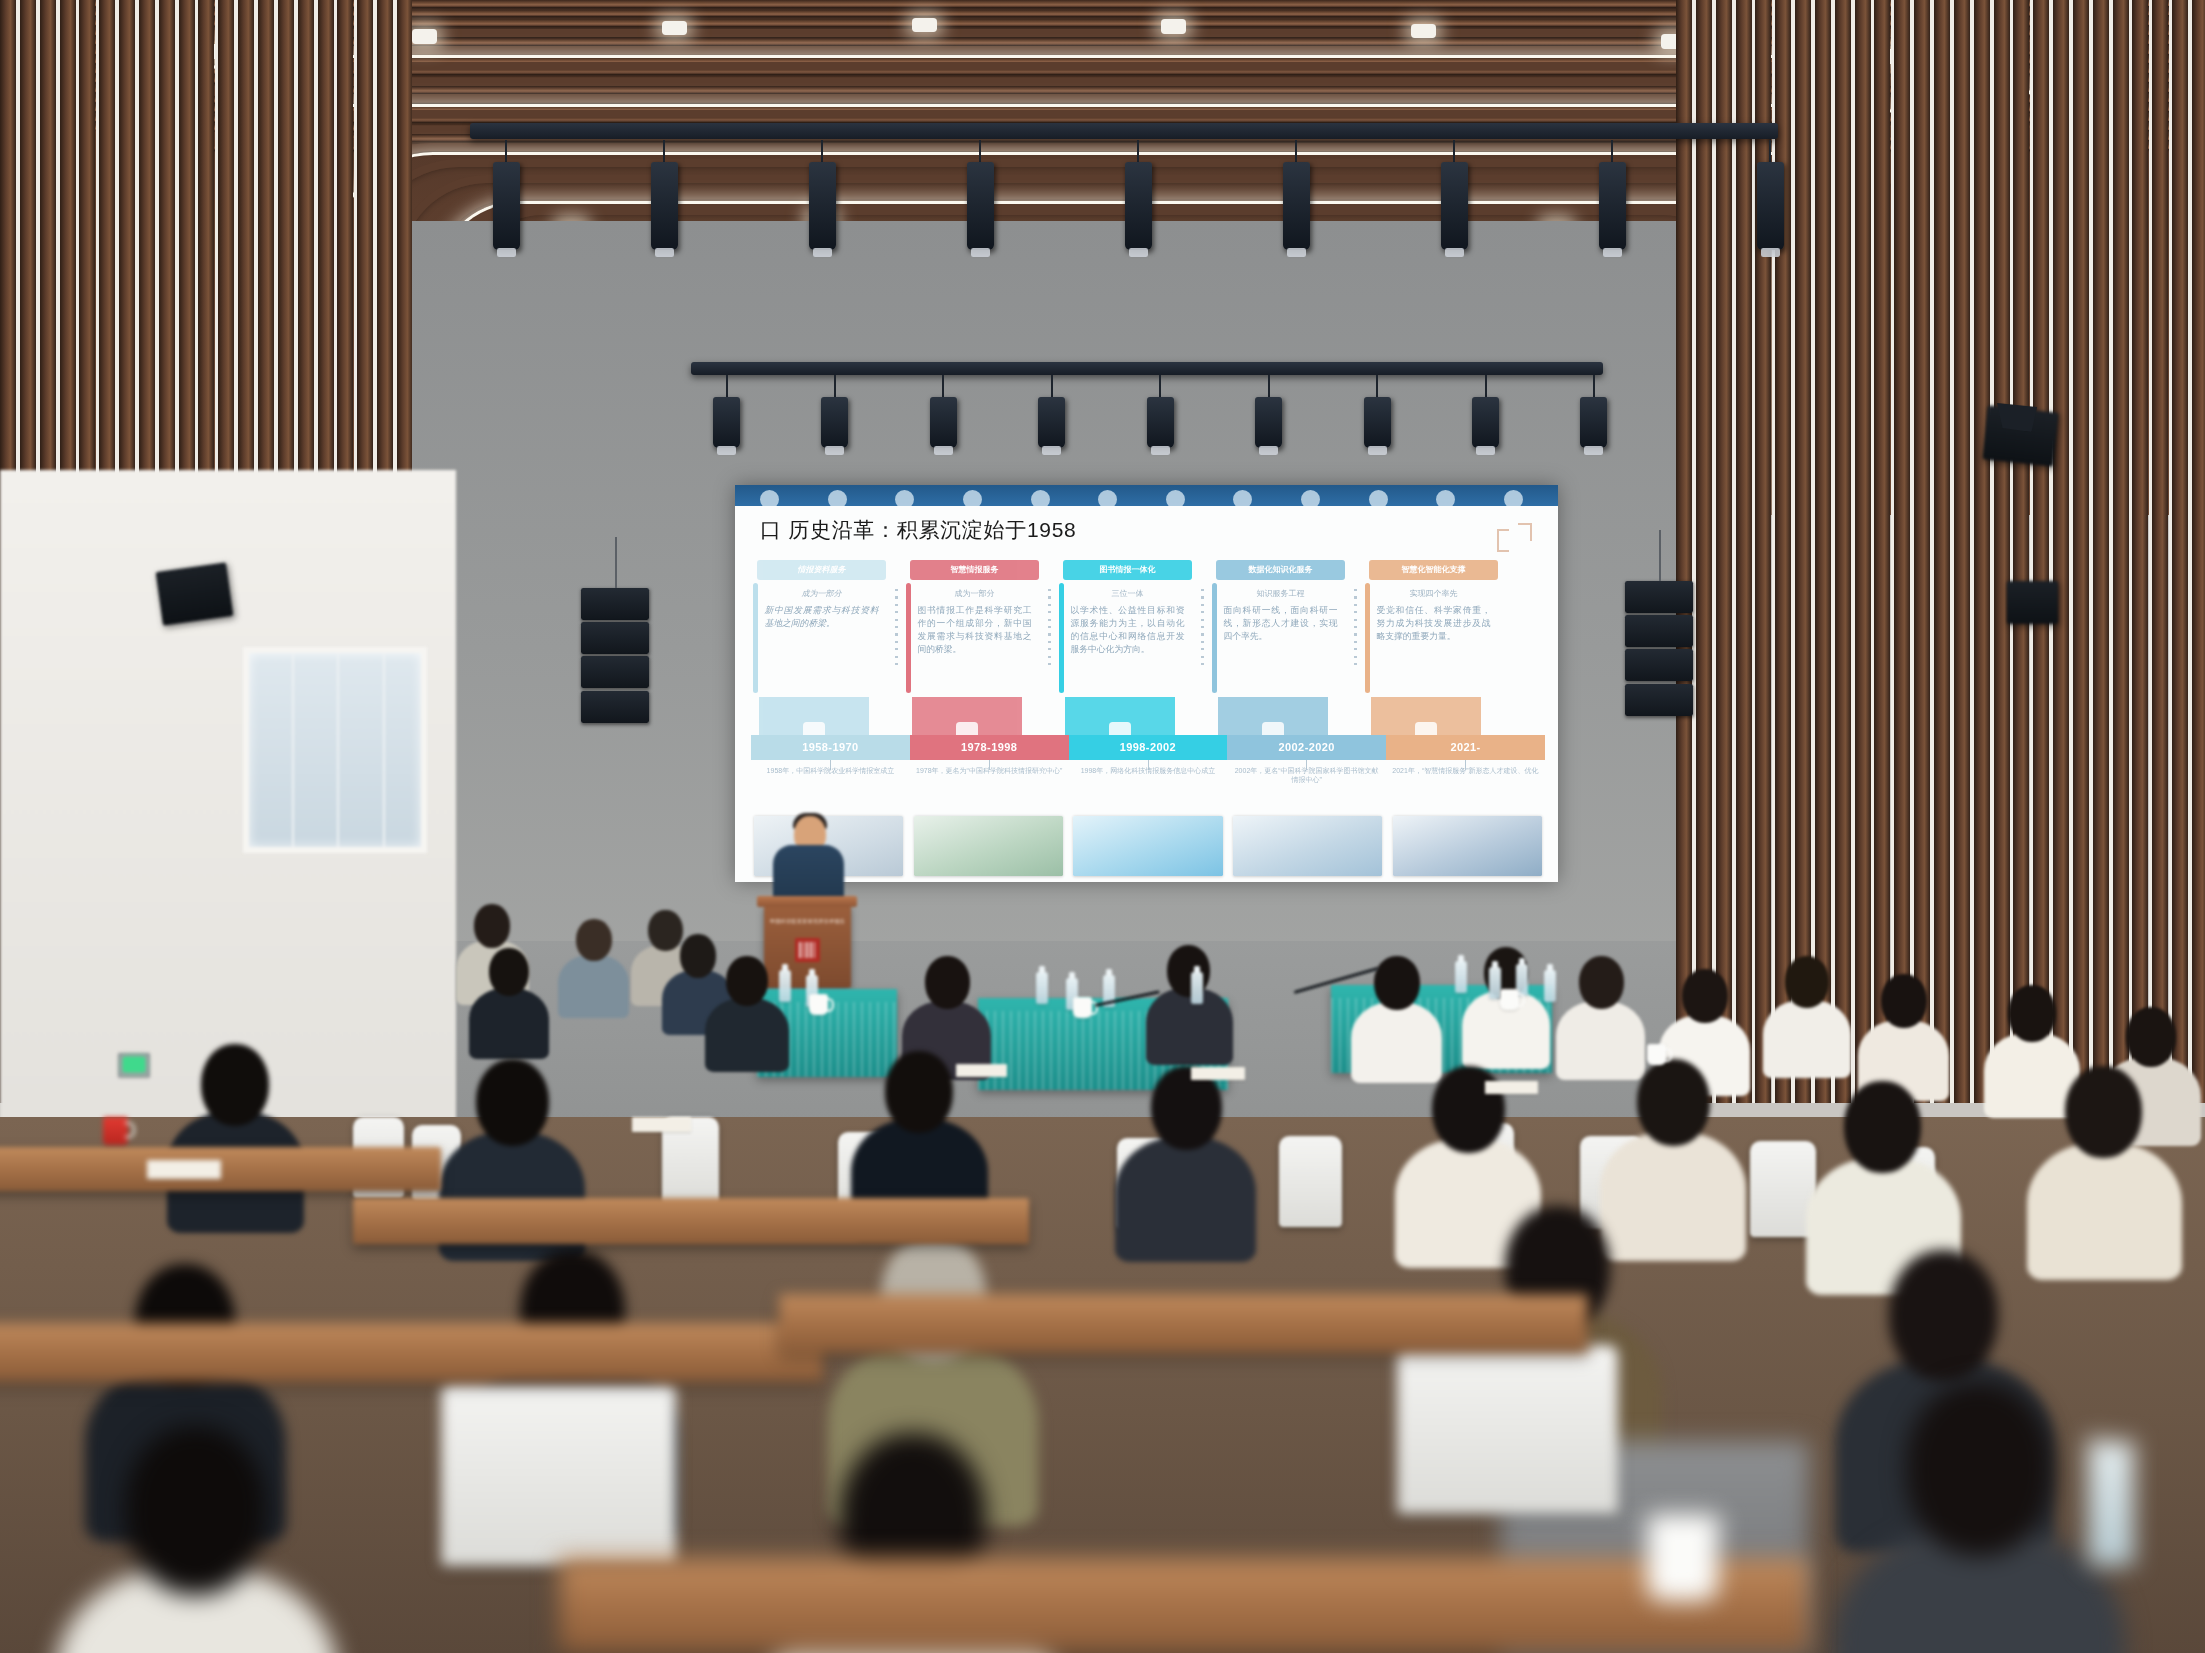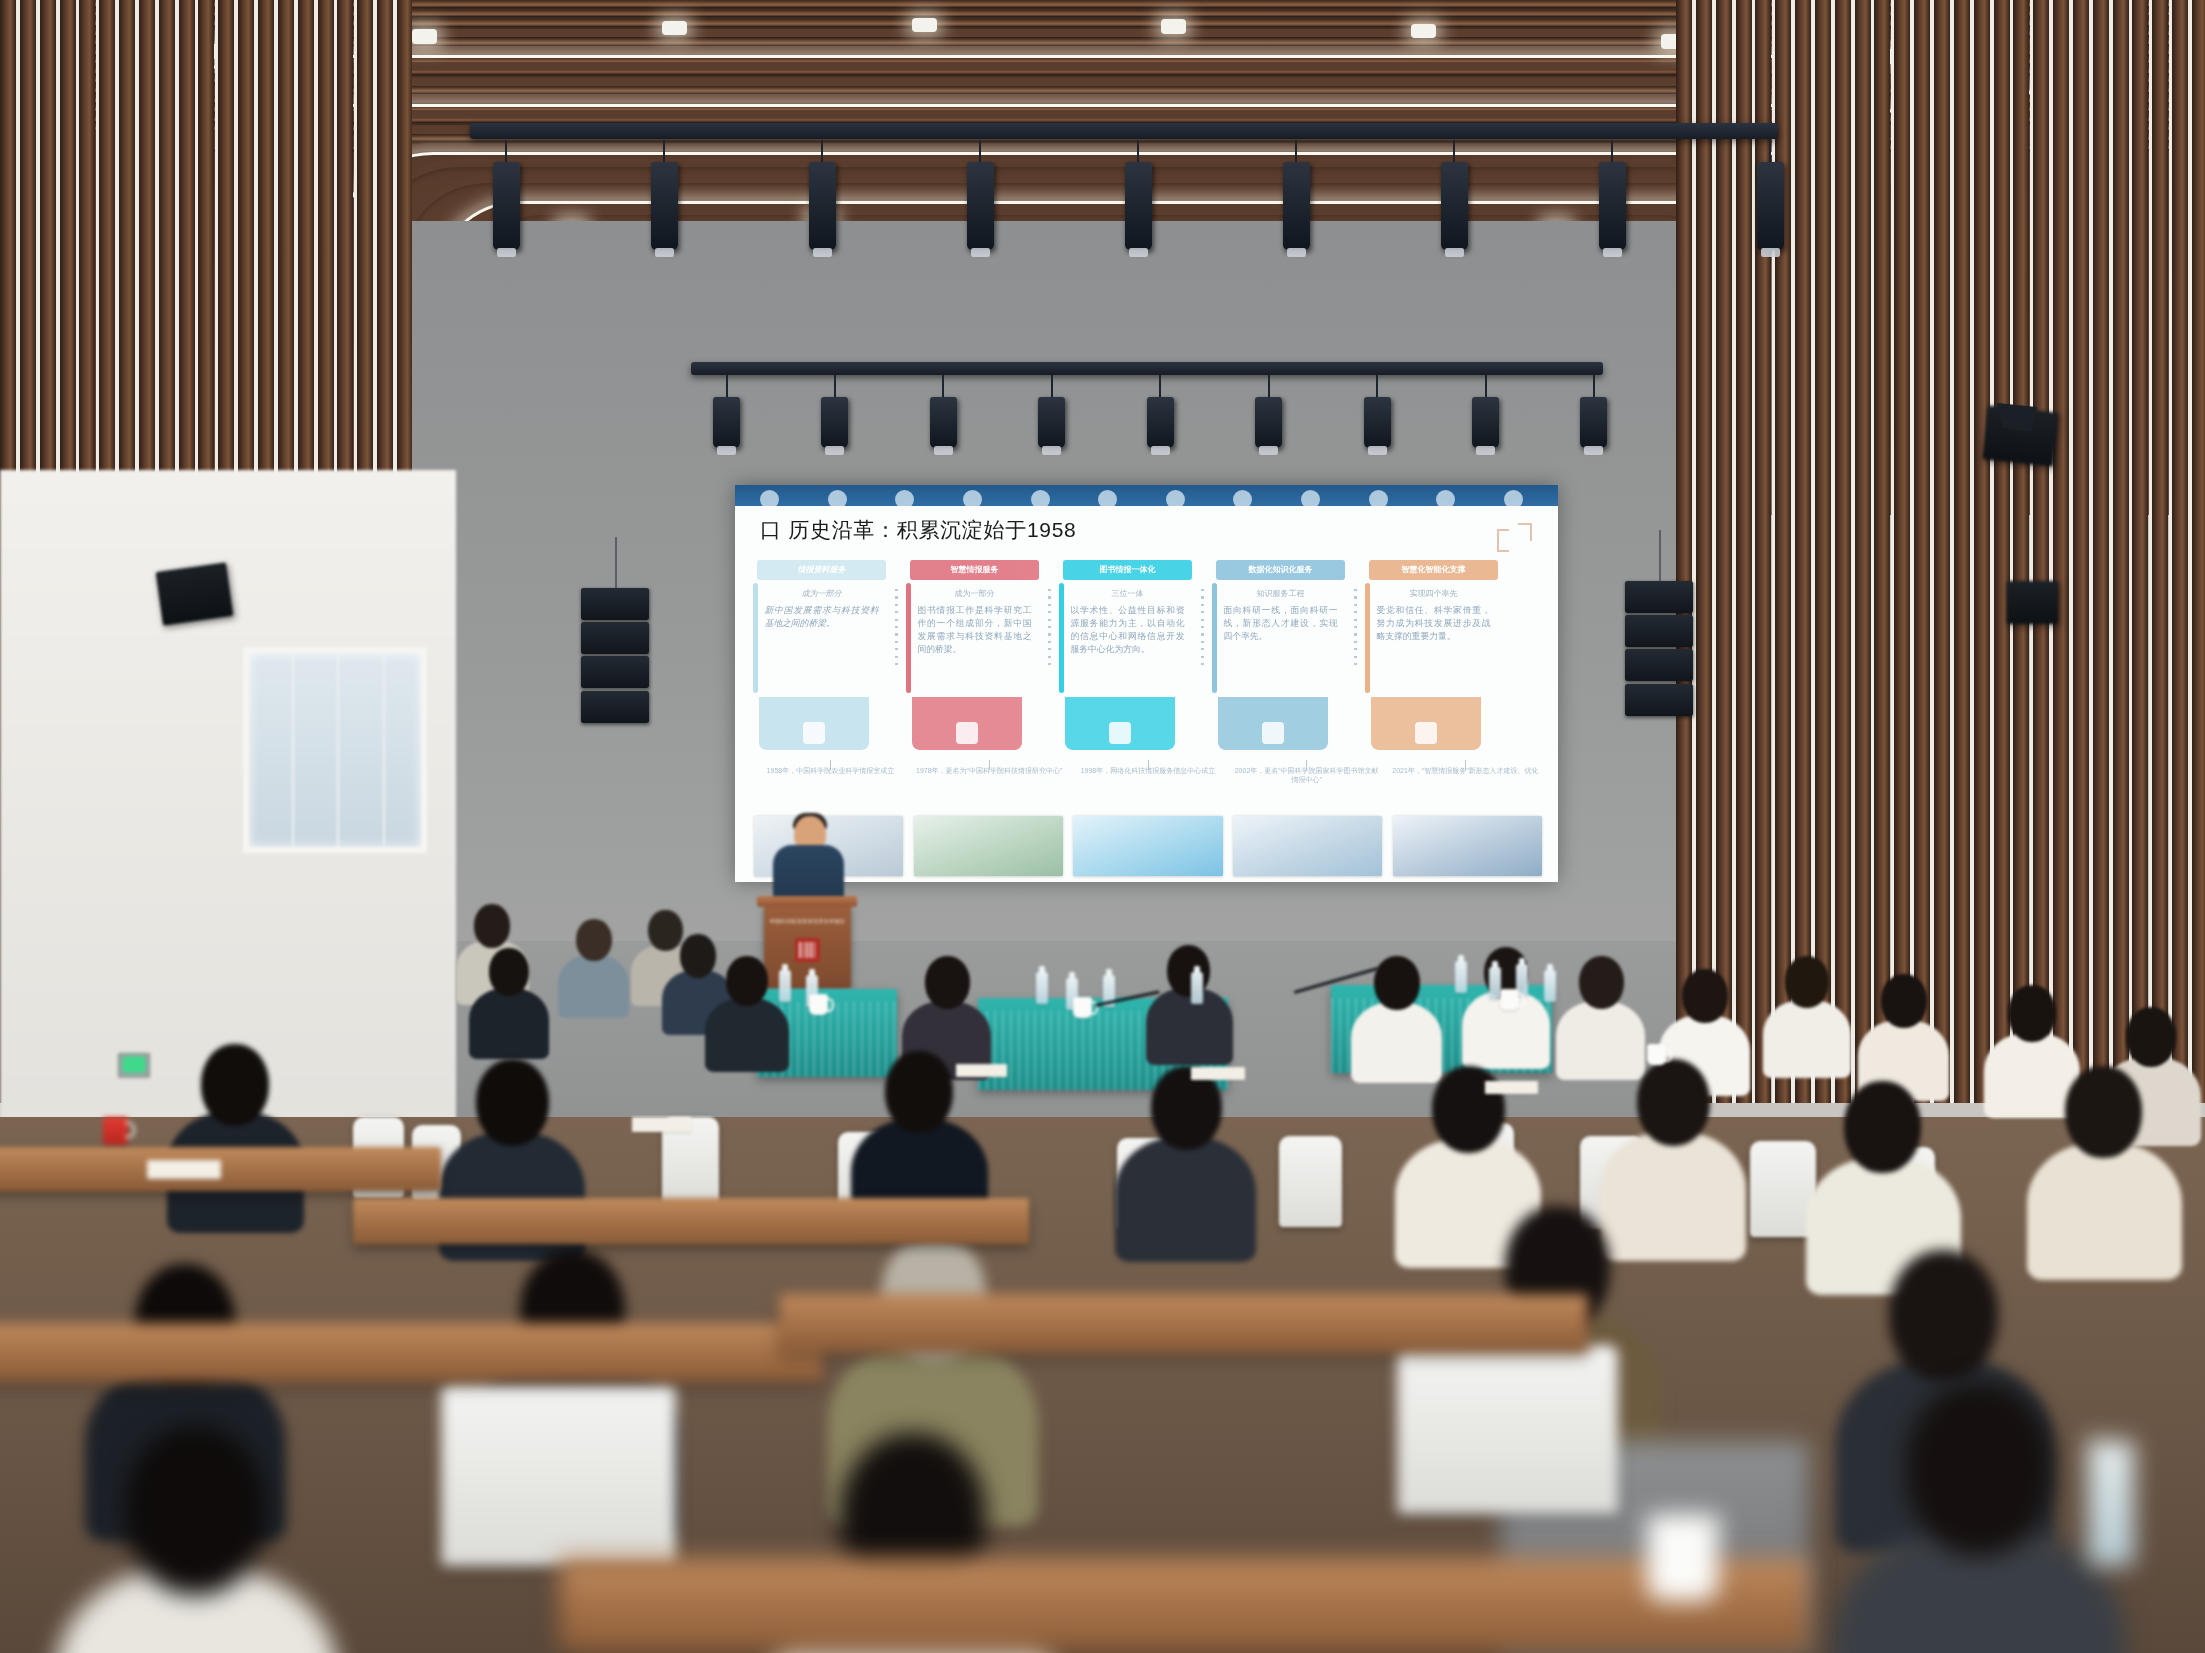--- a/index.html
+++ b/index.html
@@ -467,20 +467,27 @@
           <div class="tlcard" style="left: 612px;">
             <div class="chip" style="background:#e9b288">智慧化智能化支撑</div>
             <div class="sub">实现四个率先</div>
             <div class="body">受党和信任、科学家倚重，努力成为科技发展进步及战略支撑的重要力量。</div>
             <div class="leftbar" style="background:#e9b288"></div>
             <div class="hook" style="background:#e9b288;opacity:.82">
               <em></em>
             </div>
           </div>
         </div>
+      <div class="tlbar" id="tlbar">
+          <div style="background: rgb(185, 220, 232);">1958-1970</div>
+          <div style="background: rgb(224, 115, 127);">1978-1998</div>
+          <div style="background: rgb(53, 207, 228);">1998-2002</div>
+          <div style="background: rgb(143, 196, 221);">2002-2020</div>
+          <div style="background: rgb(233, 178, 136);">2021-</div>
+        </div>
       <div class="tlticks" id="tlticks">
           <div>
             <i></i>
           </div>
           <div>
             <i></i>
           </div>
           <div>
             <i></i>
           </div>

